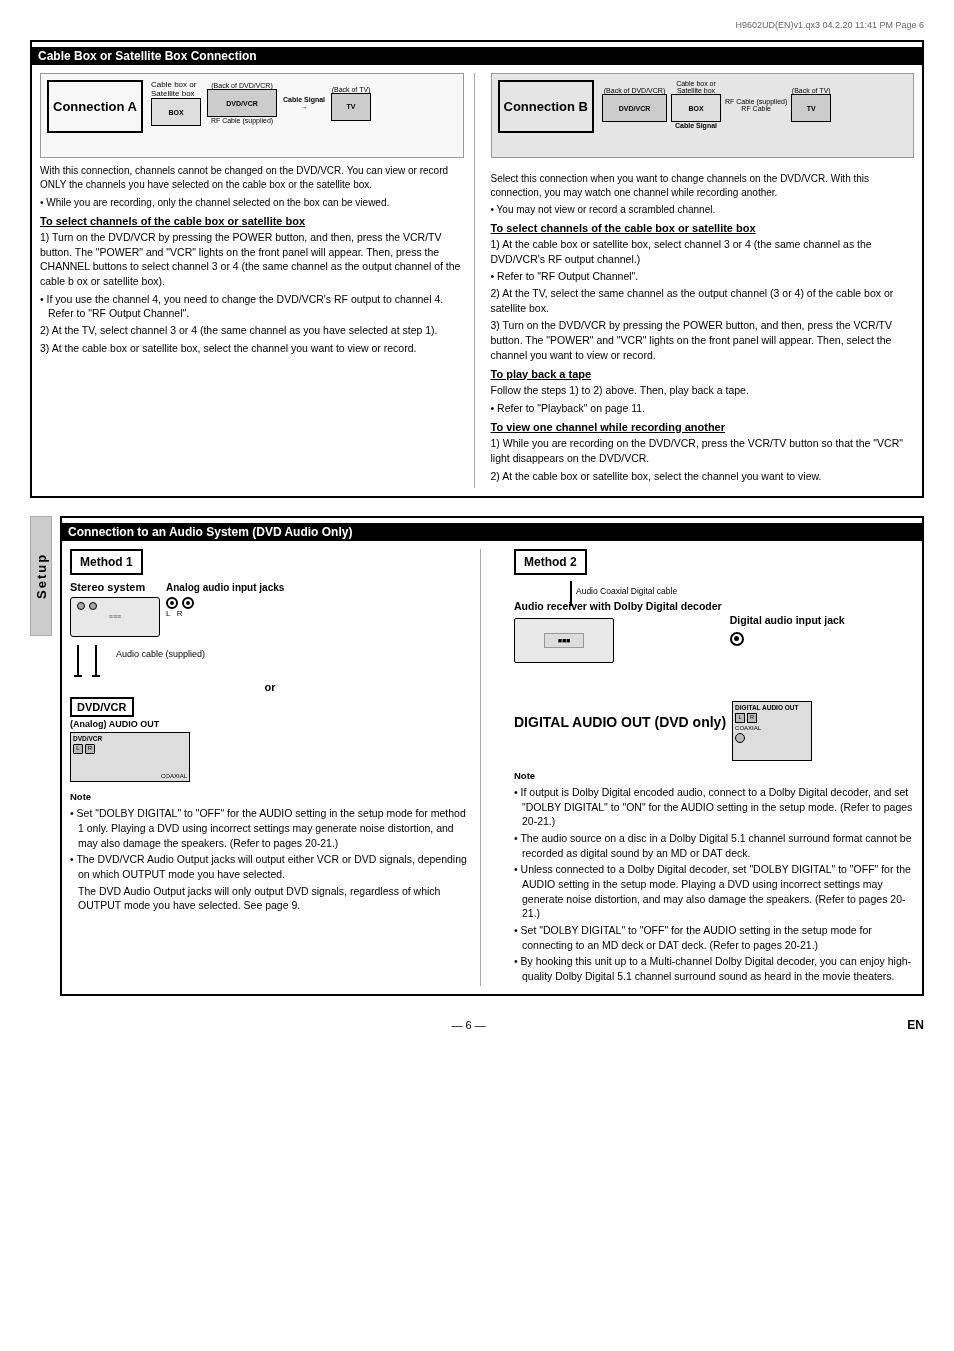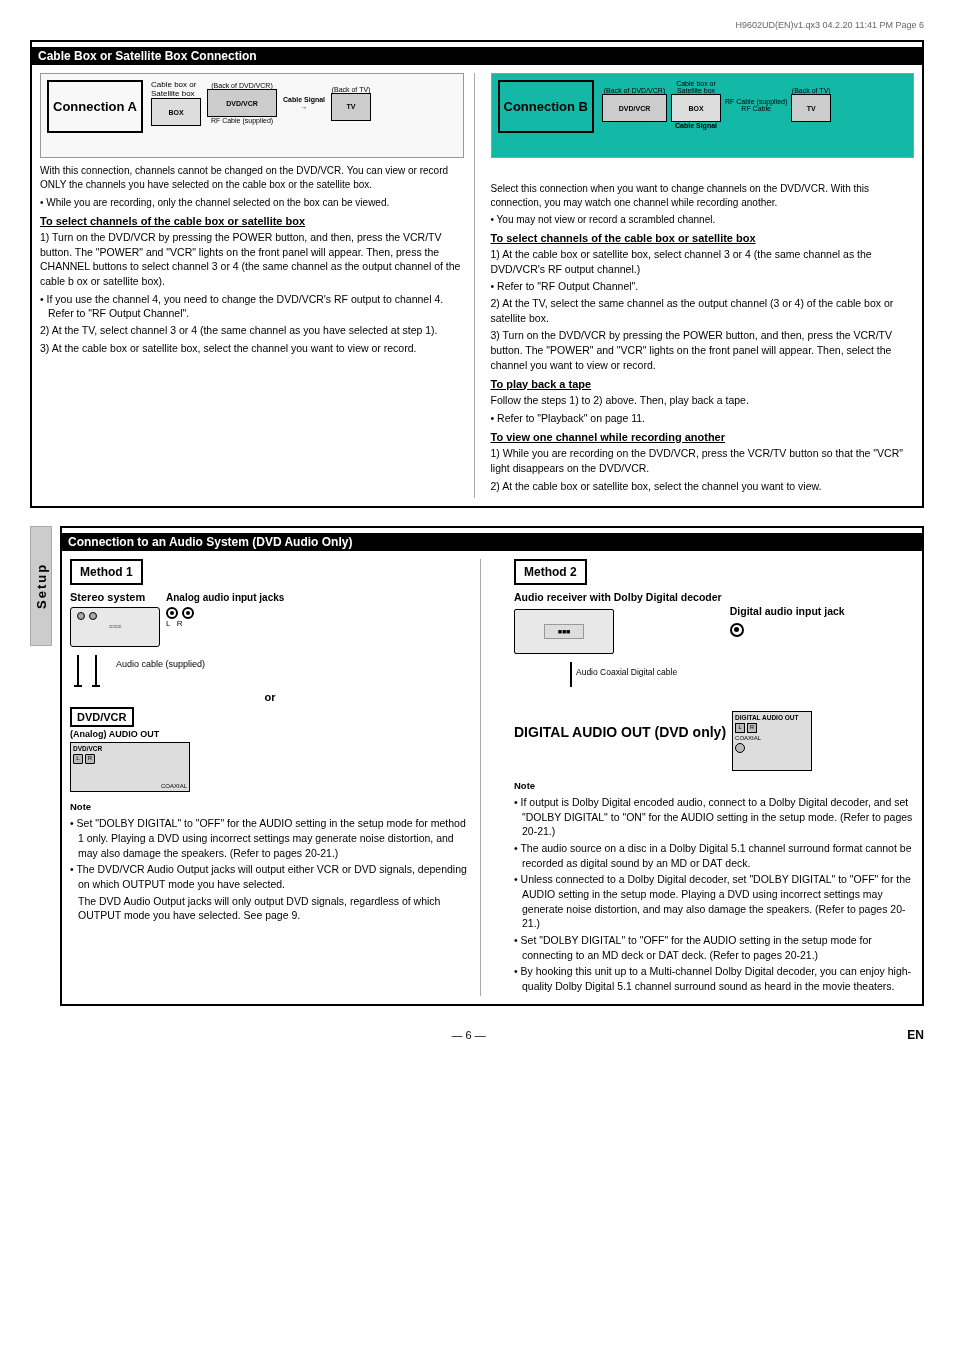--- a/index.html
+++ b/index.html
@@ -167,21 +167,21 @@
       <div style="font-size:10px; line-height:1.45;">
         <p class="numbered-item">1) Turn on the DVD/VCR by pressing the POWER button, and then, press the VCR/TV button. The "POWER" and "VCR" lights on the front panel will appear. Then, press the CHANNEL buttons to select channel 3 or 4 (the same channel as the output channel of the cable b ox or satellite box).</p>
         <p class="bullet-item indent">• If you use the channel 4, you need to change the DVD/VCR's RF output to channel 4. Refer to "RF Output Channel".</p>
         <p class="numbered-item">2) At the TV, select channel 3 or 4 (the same channel as you have selected at step 1).</p>
         <p class="numbered-item">3) At the cable box or satellite box, select the channel you want to view or record.</p>
       </div>
     </div>
 
     <div class="col-right">
 
-      <div style="border:1px solid #999; background:#14b8a6; padding:6px; margin-bottom:24px; font-size:8.5px; min-height:85px; position:relative;">
+      <div style="border:1px solid #999; background:#e5e5e5; padding:6px; margin-bottom:14px; font-size:8.5px; min-height:85px; position:relative;">
         <div style="display:flex; align-items:flex-start; gap:4px;">
           <div>
             <span class="conn-label">Connection B</span>
           </div>
           <div style="flex:1; font-size:8px;">
             <div style="display:flex; gap:4px; align-items:center; flex-wrap:wrap;">
               <div style="text-align:center;">
                 <div style="font-size:7px;">(Back of DVD/VCR)</div>
                 <div style="border:1px solid #000; background:#ccc; width:65px; height:28px; display:flex; align-items:center; justify-content:center; font-size:7px; font-weight:bold;">DVD/VCR</div>
               </div>
@@ -314,40 +314,40 @@
           <p class="bullet-item">• The DVD/VCR Audio Output jacks will output either VCR or DVD signals, depending on which OUTPUT mode you have selected.</p>
           <p style="padding-left:8px; margin-top:2px;">  The DVD Audio Output jacks will only output DVD signals, regardless of which OUTPUT mode you have selected. See page 9.</p>
         </div>
       </div>
 
       <div class="col-right">
         <div class="method-box">Method 2</div>
 
         
         <div style="font-size:9px; margin-bottom:8px;">
-          <div style="display:flex; align-items:flex-start; gap:8px; margin-bottom:4px;">
-            <div>
-              <div style="font-weight:bold; font-size:10.5px; line-height:1.3;">Audio receiver with Dolby Digital decoder</div>
-
-              <div style="border:1px solid #000; background:#e8e8e8; width:100px; height:45px; border-radius:2px; display:flex; align-items:center; justify-content:center; font-size:8px; position:relative; margin:4px 0;">
-                <div style="width:40px; height:15px; border:1px solid #999; background:#ddd; display:flex; align-items:center; justify-content:center; font-size:7px;">■■■</div>
-              </div>
-            </div>
-            <div style="margin-top:14px;">
-              <div style="font-weight:bold; font-size:10.5px; line-height:1.3;">Digital audio input jack</div>
-
-              <div style="width:14px; height:14px; border-radius:50%; border:2px solid #000; background:#fff; margin-top:4px; display:flex; align-items:center; justify-content:center;">
-                <div style="width:5px; height:5px; border-radius:50%; background:#000;"></div>
-              </div>
-            </div>
-          </div>
-
           <div style="display:flex; flex-direction:column; align-items:flex-start; margin-left:50px; margin-bottom:4px;">
             <div style="width:2px; height:25px; background:#000; margin-left:6px;"></div>
             <div style="font-size:8.5px; margin-left:12px; margin-top:-20px;">Audio Coaxial Digital cable</div>
+          </div>
+
+          <div style="display:flex; align-items:flex-start; gap:8px; margin-bottom:4px;">
+            <div>
+              <div style="font-weight:bold; font-size:10.5px; line-height:1.3;">Audio receiver with Dolby Digital decoder</div>
+
+              <div style="border:1px solid #000; background:#e8e8e8; width:100px; height:45px; border-radius:2px; display:flex; align-items:center; justify-content:center; font-size:8px; position:relative; margin:4px 0;">
+                <div style="width:40px; height:15px; border:1px solid #999; background:#ddd; display:flex; align-items:center; justify-content:center; font-size:7px;">■■■</div>
+              </div>
+            </div>
+            <div style="margin-top:14px;">
+              <div style="font-weight:bold; font-size:10.5px; line-height:1.3;">Digital audio input jack</div>
+
+              <div style="width:14px; height:14px; border-radius:50%; border:2px solid #000; background:#fff; margin-top:4px; display:flex; align-items:center; justify-content:center;">
+                <div style="width:5px; height:5px; border-radius:50%; background:#000;"></div>
+              </div>
+            </div>
           </div>
           <div style="height:20px;"></div>
 
           <div style="display:flex; align-items:flex-start; gap:6px; margin-top:10px;">
             <div>
               <div style="font-size:14px; font-weight:bold; line-height:1.2;margin-top:13px;">DIGITAL AUDIO OUT (DVD only)</div>
             </div>
             <div>
 
               <div style="border:1px solid #000; background:#ddd; width:80px; height:60px; font-size:6.5px; padding:2px; position:relative;">

